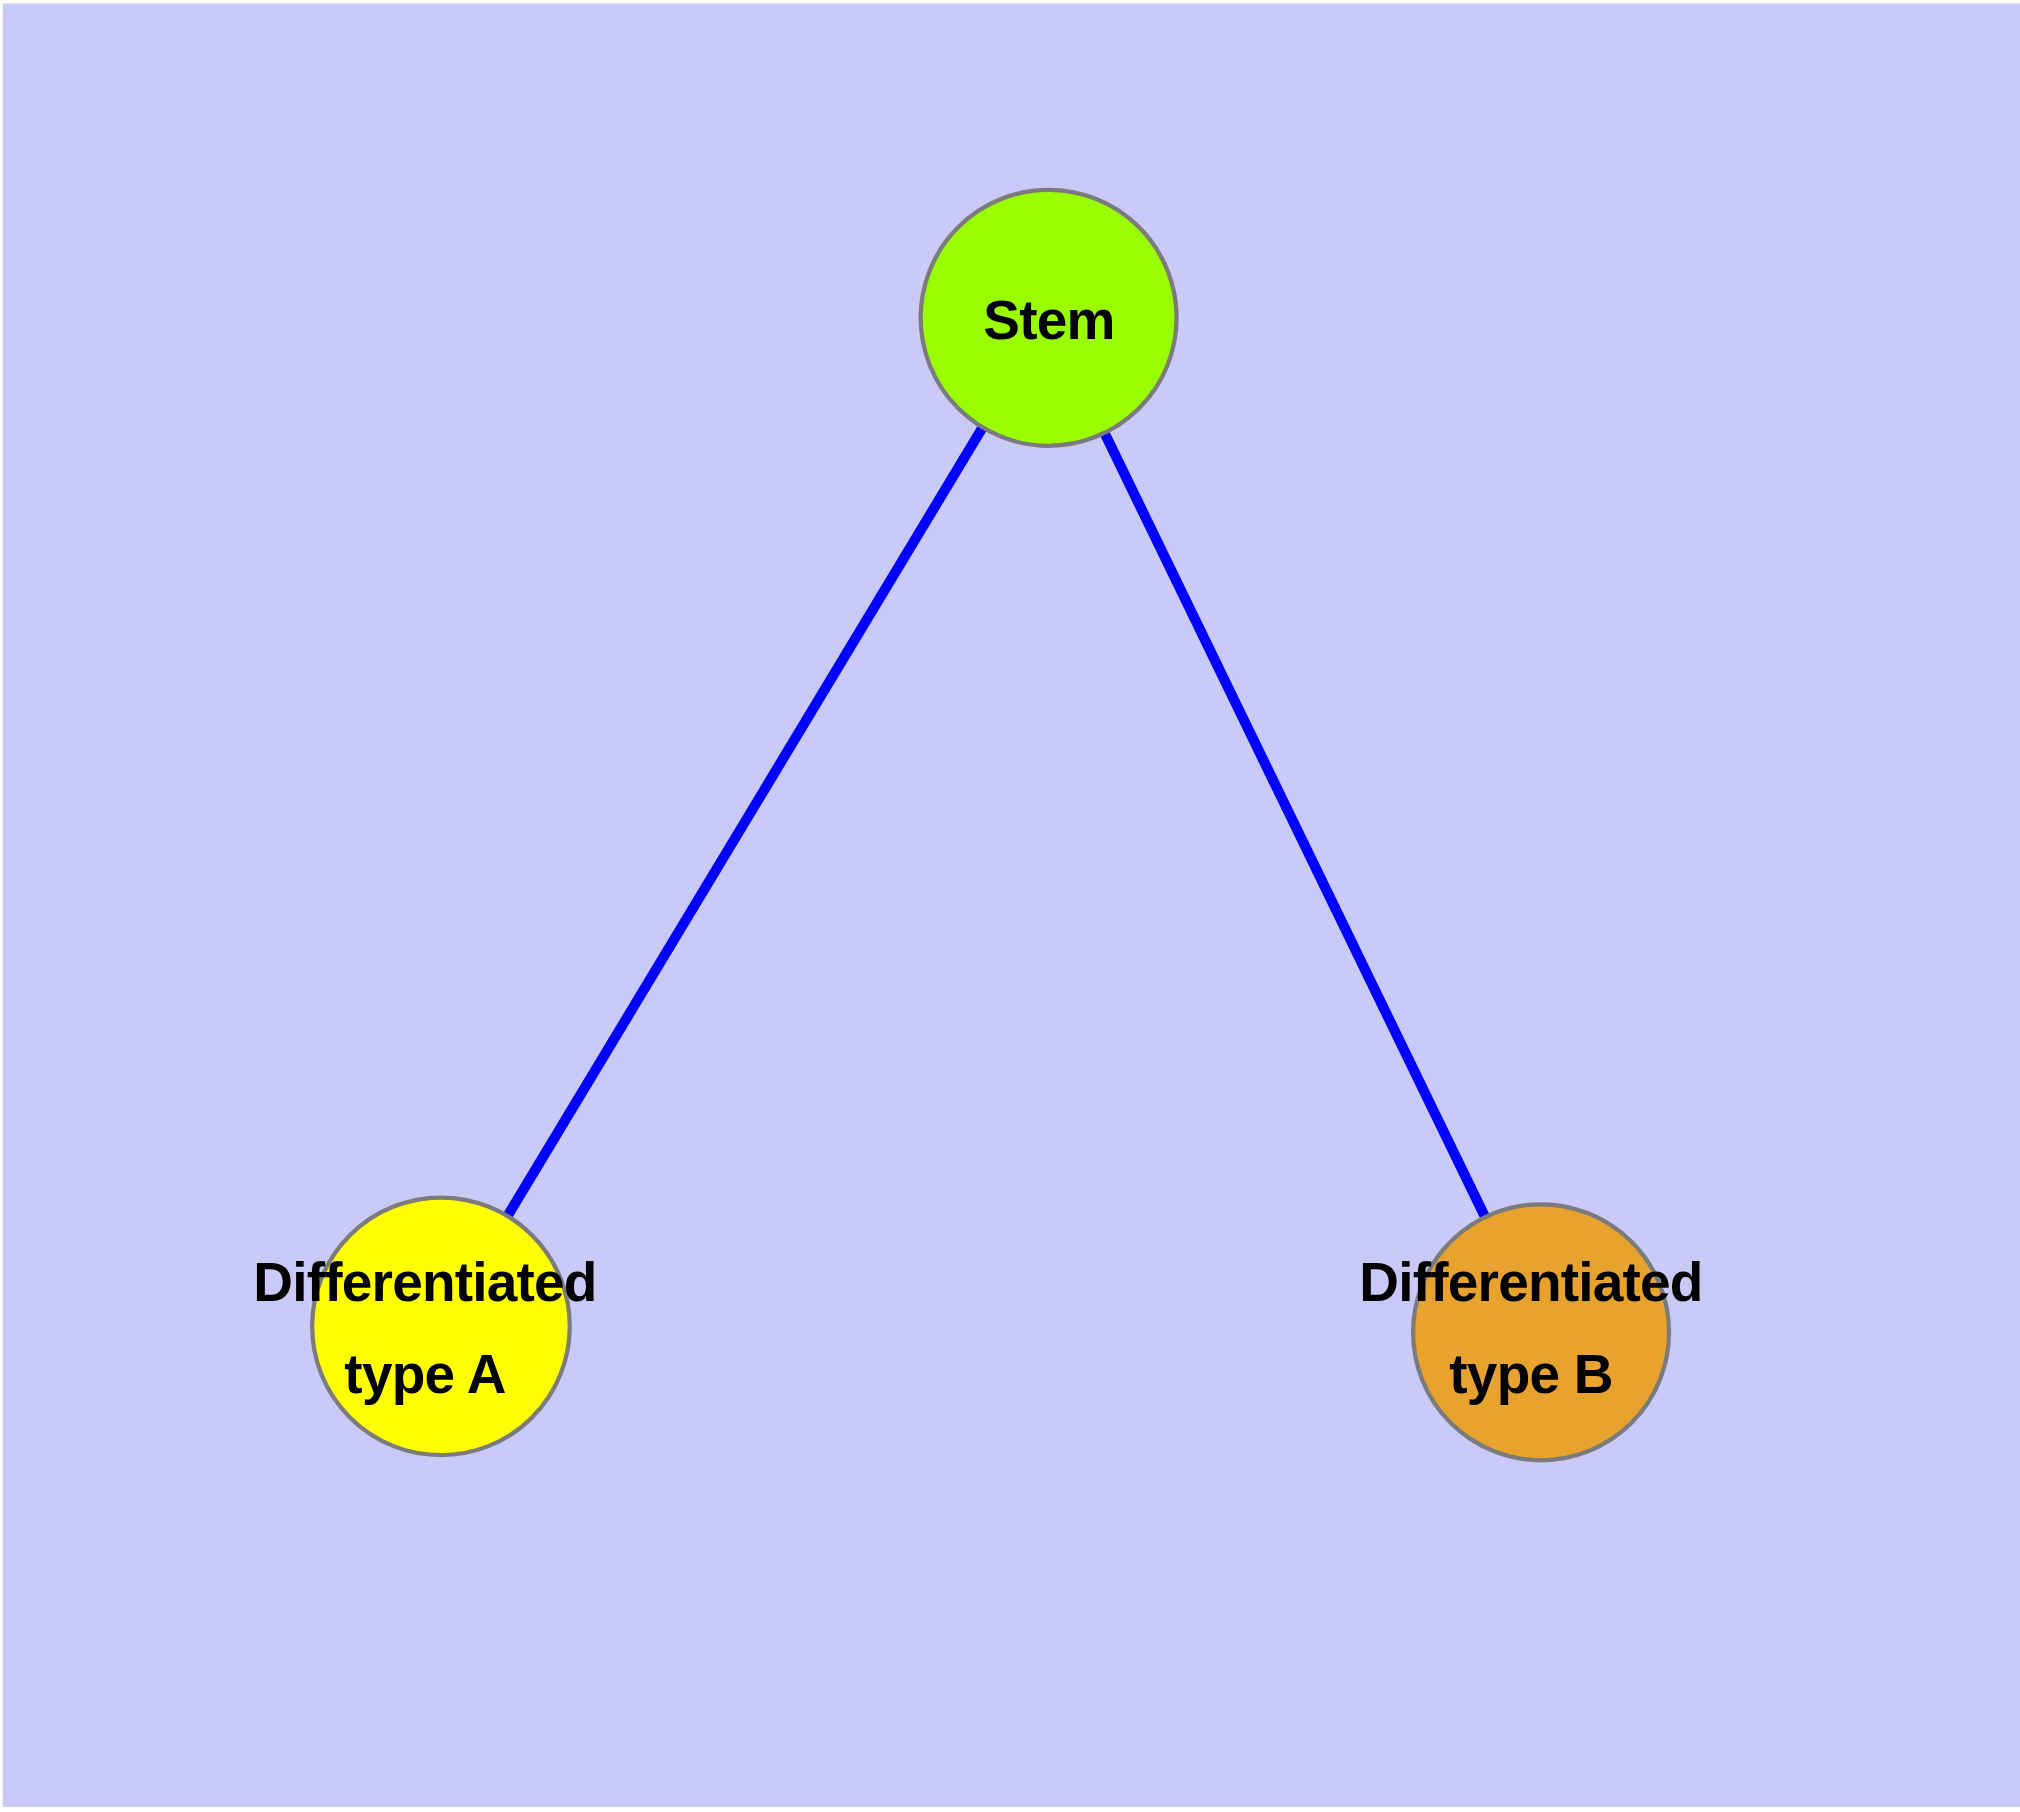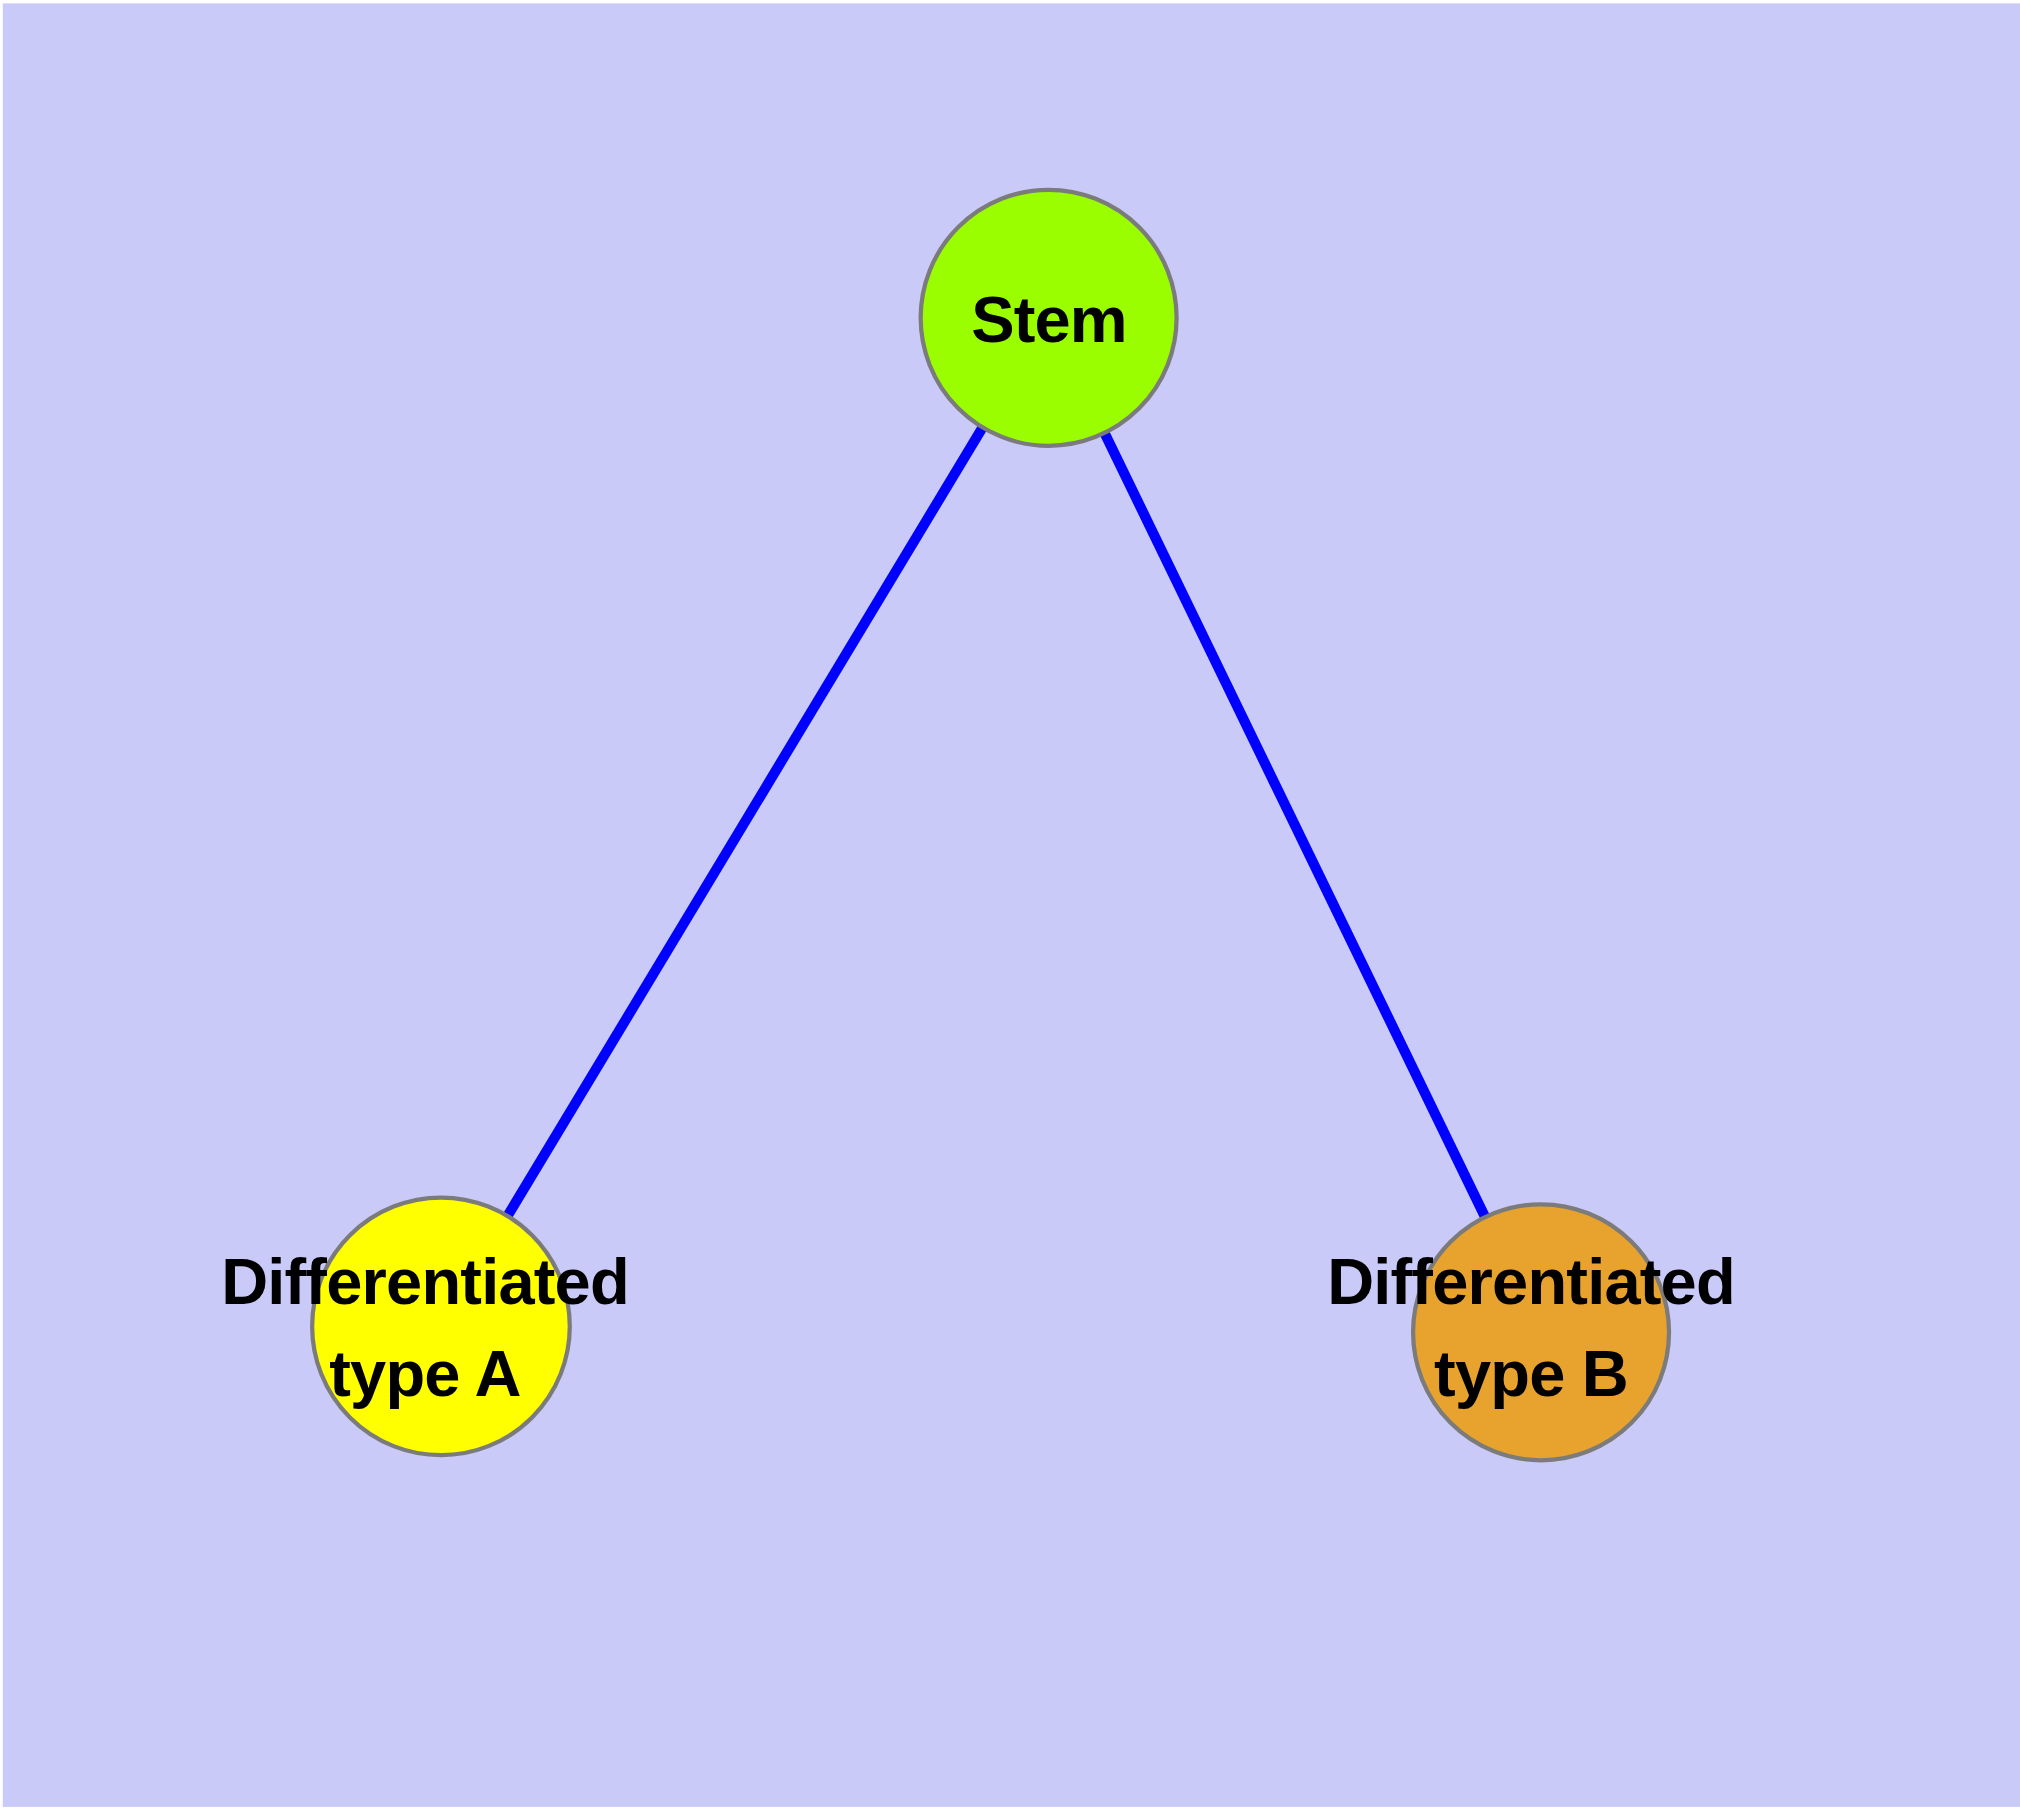--- a/index.html
+++ b/index.html
@@ -20,21 +20,21 @@
     position: absolute;
     left: 0;
     top: 0;
     display: block;
   }
   .node-label {
     position: absolute;
     transform: translate(-50%, -50%);
     color: #000000;
     font-weight: bold;
-    font-size: 65px;
+    font-size: 55px;
     line-height: 92px;
     text-align: center;
     white-space: pre-line;
     letter-spacing: -0.8px;
     user-select: none;
   }
   .label-stem   { left: 1049px; top: 320px;  }
   .label-type-a { left: 425px;  top: 1328px; }
   .label-type-b { left: 1531px; top: 1328px; }
 </style>

